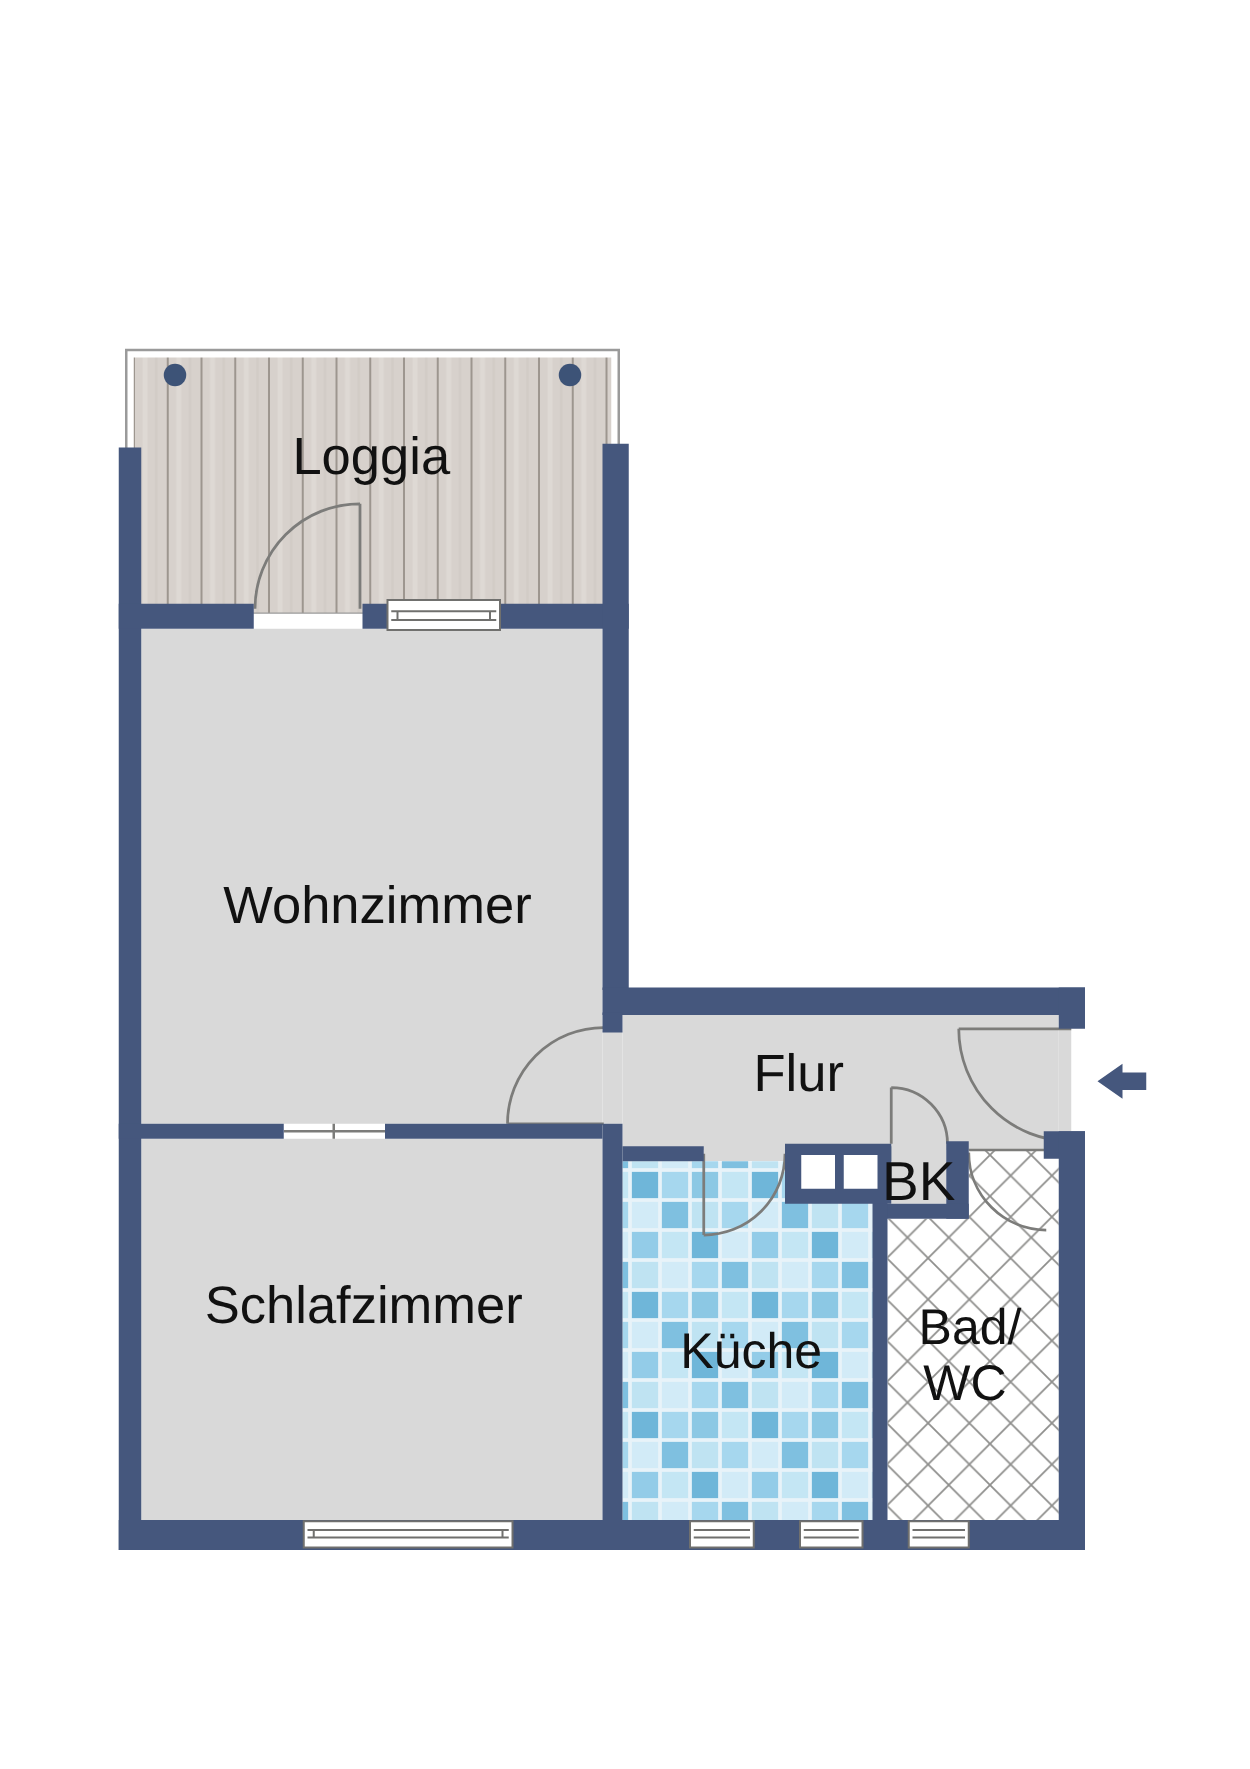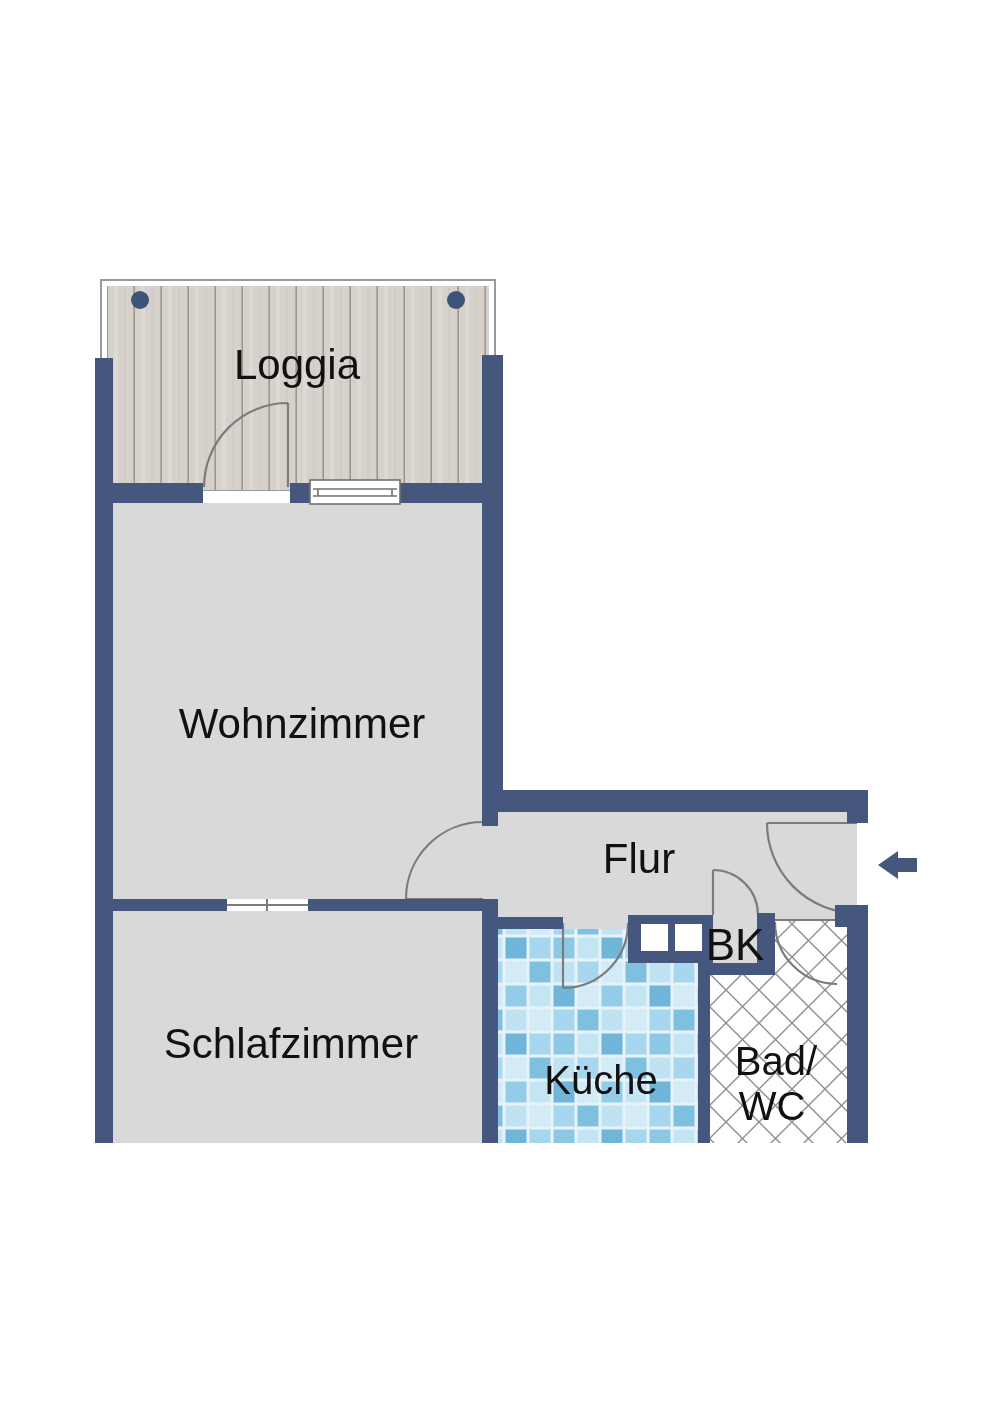--- a/index.html
+++ b/index.html
@@ -1,16 +1,16 @@
 <!DOCTYPE html>
 <html><head>
 <meta charset="utf-8">
 <style>
   html,body{margin:0;padding:0;background:#ffffff;}
-  .canvas{width:1000px;height:1143px;background:#ffffff;position:relative;overflow:hidden;}
+  .canvas{width:1000px;height:1415px;background:#ffffff;position:relative;overflow:hidden;}
   svg{display:block;}
   text{font-family:"Liberation Sans","DejaVu Sans",sans-serif;fill:#111111;}
   .room-label{font-size:42px;}
   .room-label.small{font-size:40px;}
   .room-label.bk{font-size:44px;}
 </style>
 </head>
 <body>
 
 <div class="canvas">

